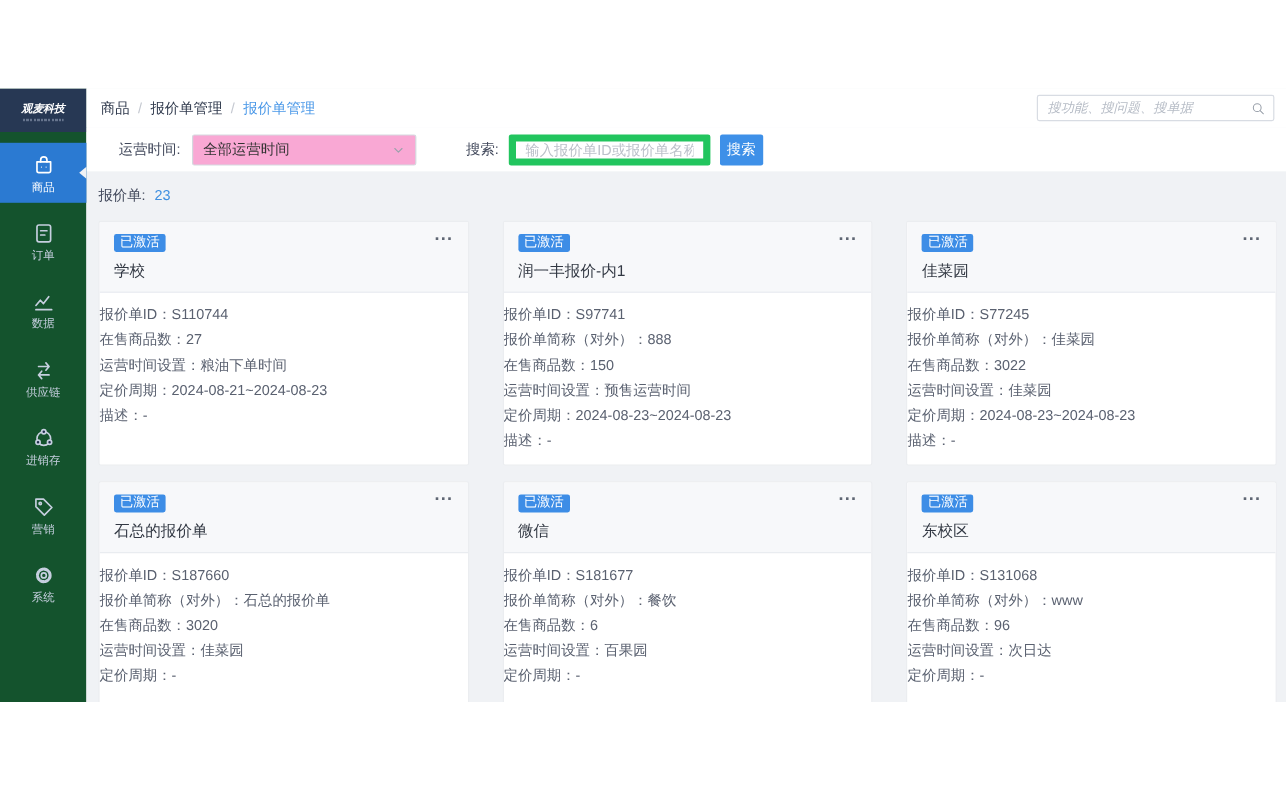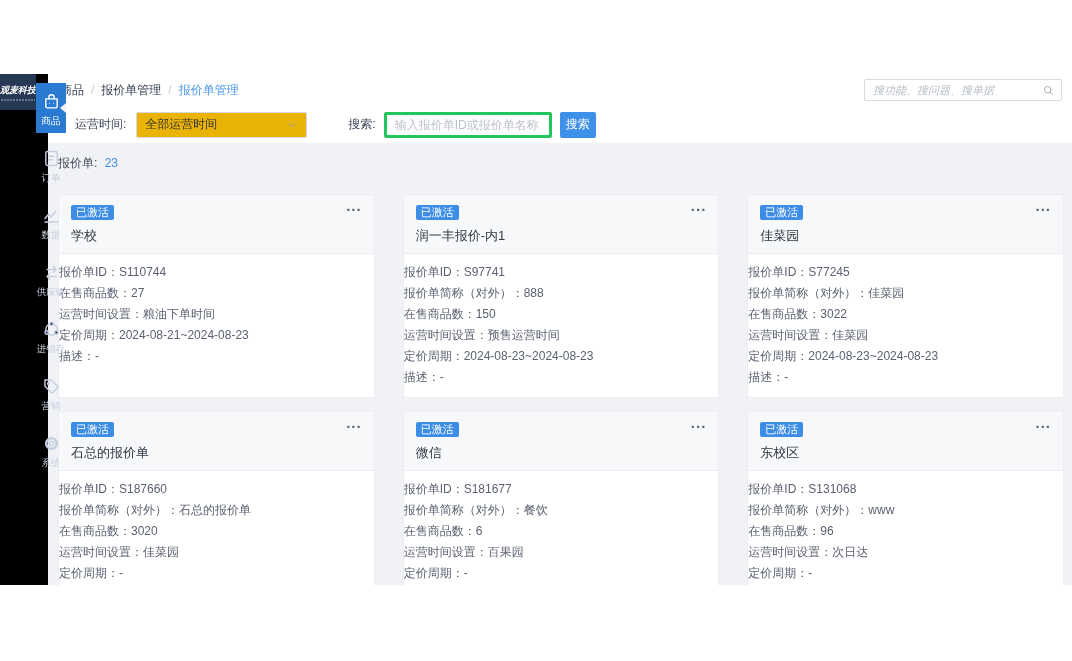--- a/index.html
+++ b/index.html
@@ -4,21 +4,21 @@
 <style>
   html,body{margin:0;padding:0;}
   body{
     width:1072px;height:661px;background:#ffffff;position:relative;overflow:hidden;
     font-family:"Liberation Sans","DejaVu Sans",sans-serif;
     -webkit-font-smoothing:antialiased;
   }
   .app{position:absolute;top:74px;left:0;width:1072px;height:511px;display:flex;background:#f0f2f5;}
 
   
-  .sidebar{width:48px;flex-shrink:0;background:#000000;display:flex;}
+  .sidebar{width:72px;flex-shrink:0;background:#14532d;display:flex;flex-direction:column;}
   .logo{height:36px;background:#273854;display:flex;flex-direction:column;align-items:center;justify-content:center;}
   .logo-text{color:#ffffff;font-size:9px;font-weight:bold;font-style:italic;white-space:nowrap;}
   .logo-sub{width:34px;height:2px;margin-top:2px;opacity:.55;
     background:repeating-linear-gradient(90deg,#9aa6bd 0 2px,transparent 2px 3px);}
   .nav{padding-top:9px;display:flex;flex-direction:column;}
   .nav-item{height:57px;display:flex;flex-direction:column;align-items:center;justify-content:center;
     color:#c6cfdf;position:relative;cursor:pointer;}
   .nav-item .nav-label{font-size:10px;margin-top:3px;line-height:11px;white-space:nowrap;transform:scale(.95);}
   .nav-item svg{width:21px;height:21px;stroke:#c6cfdf;fill:none;stroke-width:1.6;stroke-linecap:round;stroke-linejoin:round;}
   .nav-item.active{height:50px;background:#2b7ad2;color:#ffffff;margin-bottom:4px;}
@@ -36,35 +36,35 @@
   .topbar-spacer{flex:1;}
   .top-search{width:184px;height:20px;border:1px solid #d8dce3;border-radius:2px;background:#fff;
     display:flex;align-items:center;padding:0 6px;}
   .top-search input{border:none;outline:none;flex:1;font-size:11px;color:#333;min-width:0;
     font-family:"Liberation Sans","DejaVu Sans",sans-serif;font-style:italic;}
   .top-search input::placeholder{color:#b6bcc6;}
   .top-search svg{width:13px;height:13px;stroke:#9aa1ab;fill:none;stroke-width:1.6;stroke-linecap:round;}
 
   .filterbar{height:37px;background:#ffffff;display:flex;align-items:center;padding-left:27px;}
   .f-label{font-size:12px;color:#41485b;}
-  .select{width:171px;height:26px;border:1px solid #d5d9df;border-radius:2px;background:#eab308;
+  .select{width:187px;height:26px;border:1px solid #d5d9df;border-radius:2px;background:#f9a8d4;
     margin-left:10px;display:flex;align-items:center;padding:4px 8px;cursor:pointer;box-sizing:border-box;}
   .select-value{flex:1;font-size:12px;color:#333;}
   .select svg{width:12px;height:12px;stroke:#9aa1ab;fill:none;stroke-width:1.8;stroke-linecap:round;stroke-linejoin:round;}
   .gap40{width:41px;}
-  .f-input{width:168px;height:26px;box-sizing:border-box;border:3px solid #22c55e;border-radius:2px;
+  .f-input{width:168px;height:26px;box-sizing:border-box;border:6px solid #22c55e;border-radius:2px;
     margin-left:8px;padding:3px 8px;font-size:12px;color:#ec4899;outline:none;
     font-family:"Liberation Sans","DejaVu Sans",sans-serif;}
   .f-input::placeholder{color:#bcc1ca;}
   .search-btn{height:26px;min-width:36px;margin-left:8px;background:#3e90e8;color:#fff;border:none;
     border-radius:2px;font-size:12px;padding:0 1px;cursor:pointer;
     font-family:"Liberation Sans","DejaVu Sans",sans-serif;}
 
   .content{flex:1;background:#f0f2f5;padding:10px 8px 0 10px;overflow:hidden;}
-  .summary{font-size:12px;color:#41485b;margin:2px 0 22px 0;}
+  .summary{font-size:12px;color:#41485b;margin:2px 0 12px 0;}
   .summary .count{color:#3f8fe0;margin-left:4px;}
 
   .grid{display:grid;grid-template-columns:repeat(3,1fr);gap:13px 28px;}
   .card{background:#ffffff;border:1px solid #ebedf0;border-radius:2px;height:204px;overflow:hidden;box-sizing:border-box;}
   .card-header{background:#f7f8fa;border-bottom:1px solid #e9ecf0;padding:7px 12px 8px 12px;position:relative;}
   .badge{display:inline-block;background:#3d8de6;color:#ffffff;font-size:11px;line-height:15px;
     padding:0 5px;border-radius:2px;}
   .card-title{margin-top:7px;font-size:13px;color:#323843;}
   .card-menu{position:absolute;right:12px;top:0px;font-size:15px;font-weight:bold;color:#5f6673;
     letter-spacing:1px;cursor:pointer;line-height:22px;}

